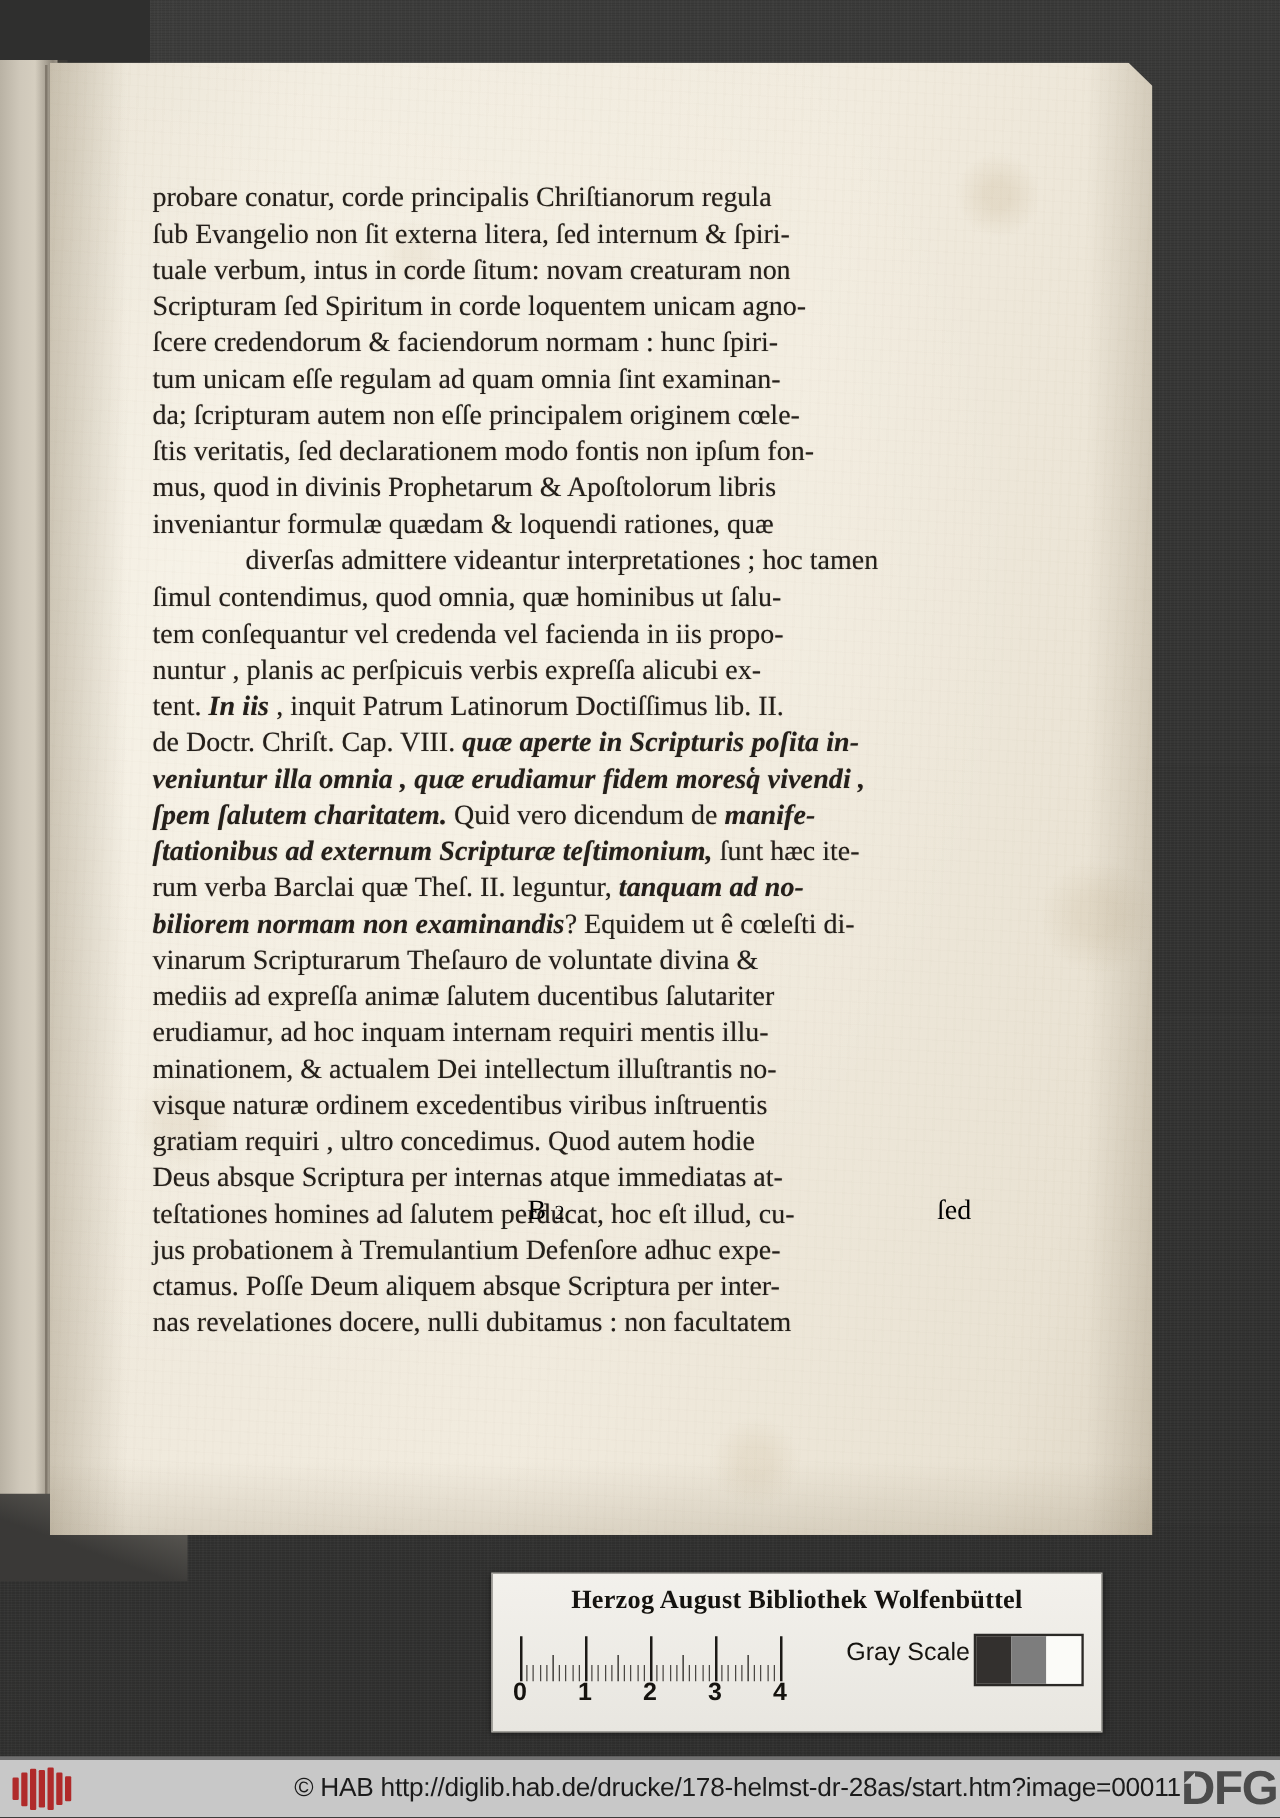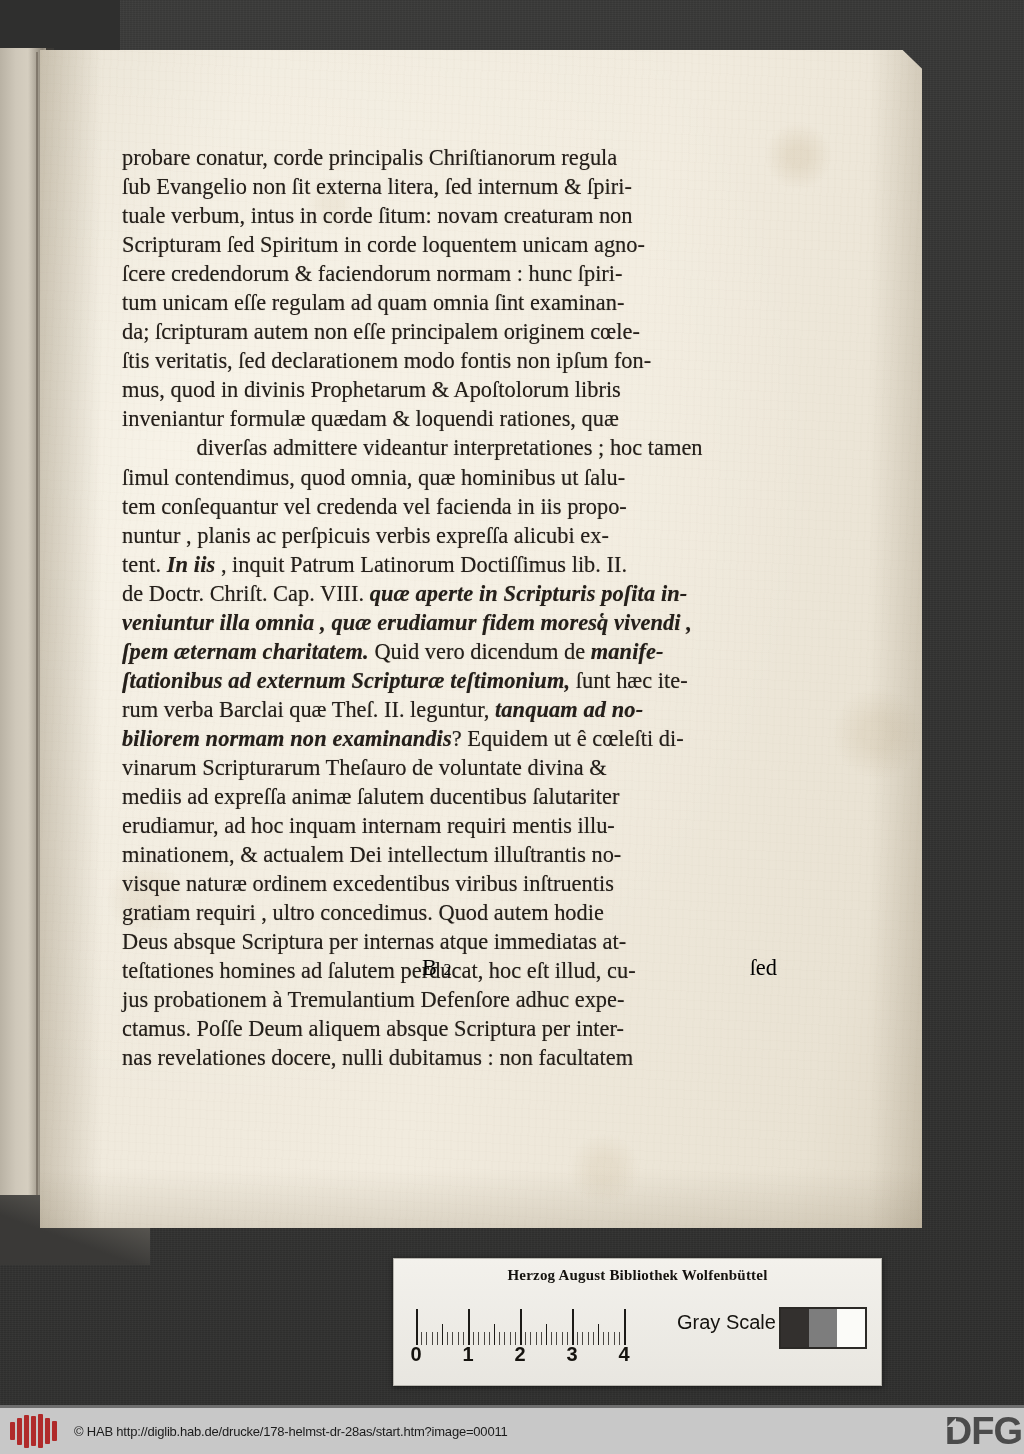--- a/index.html
+++ b/index.html
@@ -147,21 +147,21 @@
     background: linear-gradient(180deg, #f3f1ec 0%, #e8e6e0 100%);
     border: 1px solid #b9b7b0;
     box-shadow: 0 1px 5px rgba(0,0,0,.5);
   }
   .cal-title {
     position: absolute;
     left: 0; right: 0; top: 8px;
     text-align: center;
     font-family: "Liberation Serif", serif;
     font-weight: bold;
-    font-size: 15px;
+    font-size: 21px;
     color: #15130f;
     letter-spacing: .2px;
   }
   .ruler {
     position: absolute;
     left: 22px;
     top: 46px;
     width: 240px;
     height: 40px;
   }
@@ -226,25 +226,26 @@
   }
   .hab-logo i {
     display: block;
     width: 5px;
     border-radius: 1px;
     background: #b02a2a;
   }
   .footer-url {
     flex: 1 1 auto;
     font-family: "Liberation Sans", sans-serif;
-    font-size: 13px;
+    font-size: 21px;
     color: #1b1b1b;
     white-space: nowrap;
     margin-left: 14px;
     letter-spacing: -0.2px;
+    text-align: right;
   }
   .dfg-logo {
     flex: 0 0 auto;
     font-family: "Liberation Sans", sans-serif;
     font-weight: bold;
     font-size: 38px;
     color: #4b4b4b;
     letter-spacing: -1px;
     margin-right: 2px;
     position: relative;
@@ -293,21 +294,21 @@
         <div class="tline" style="letter-spacing: 0px; transform-origin: left center;"><span>ſtis veritatis, ſed declarationem modo fontis non ipſum fon-</span></div>
         <div class="tline" style="letter-spacing: 0px; transform-origin: left center;"><span>mus, quod in divinis Prophetarum  &amp; Apoſtolorum  libris</span></div>
         <div class="tline" style="letter-spacing: 0px; transform-origin: left center;"><span>inveniantur  formulæ quædam  &amp; loquendi  rationes, quæ</span></div>
         <div class="tline" style="letter-spacing: 0px; transform-origin: left center; text-align: center;"><span>diverſas admittere  videantur  interpretationes ; hoc tamen</span></div>
         <div class="tline" style="letter-spacing: 0px; transform-origin: left center;"><span>ſimul contendimus, quod omnia, quæ hominibus ut ſalu-</span></div>
         <div class="tline" style="letter-spacing: 0px; transform-origin: left center;"><span>tem conſequantur vel credenda vel facienda  in iis propo-</span></div>
         <div class="tline" style="letter-spacing: 0px; transform-origin: left center;"><span>nuntur ,  planis  ac perſpicuis  verbis   expreſſa alicubi ex-</span></div>
         <div class="tline" style="letter-spacing: 0px; transform-origin: left center;"><span>tent.  </span><i>In iis</i><span> , inquit Patrum Latinorum Doctiſſimus lib. II.</span></div>
         <div class="tline" style="letter-spacing: 0px; transform-origin: left center;"><span>de Doctr. Chriſt. Cap. VIII. </span><i>quæ aperte in Scripturis poſita in-</i></div>
         <div class="tline" style="letter-spacing: 0px; transform-origin: left center;"><i>veniuntur illa omnia , quæ erudiamur fidem moresq̔ vivendi ,</i></div>
-        <div class="tline" style="letter-spacing: 0px; transform-origin: left center;"><i>ſpem æternam charitatem.</i><span>    Quid vero  dicendum  de </span><i>manife-</i></div>
+        <div class="tline" style="letter-spacing: 0px; transform-origin: left center;"><i>ſpem ſalutem charitatem.</i><span>    Quid vero  dicendum  de </span><i>manife-</i></div>
         <div class="tline" style="letter-spacing: 0px; transform-origin: left center;"><i>ſtationibus ad externum Scripturæ teſtimonium,</i><span> ſunt hæc ite-</span></div>
         <div class="tline" style="letter-spacing: 0px; transform-origin: left center;"><span>rum verba Barclai quæ Theſ. II. leguntur, </span><i>tanquam ad no-</i></div>
         <div class="tline" style="letter-spacing: 0px; transform-origin: left center;"><i>biliorem normam non examinandis</i><span>? Equidem ut ê cœleſti di-</span></div>
         <div class="tline" style="letter-spacing: 0px; transform-origin: left center;"><span>vinarum  Scripturarum  Theſauro  de  voluntate divina &amp;</span></div>
         <div class="tline" style="letter-spacing: 0px; transform-origin: left center;"><span>mediis ad  expreſſa animæ  ſalutem ducentibus ſalutariter</span></div>
         <div class="tline" style="letter-spacing: 0px; transform-origin: left center;"><span>erudiamur, ad hoc inquam internam requiri mentis illu-</span></div>
         <div class="tline" style="letter-spacing: 0px; transform-origin: left center;"><span>minationem,  &amp; actualem  Dei  intellectum illuſtrantis no-</span></div>
         <div class="tline" style="letter-spacing: 0px; transform-origin: left center;"><span>visque  naturæ  ordinem  excedentibus  viribus inſtruentis</span></div>
         <div class="tline" style="letter-spacing: 0px; transform-origin: left center;"><span>gratiam requiri , ultro concedimus.   Quod  autem  hodie</span></div>
         <div class="tline" style="letter-spacing: 0px; transform-origin: left center;"><span>Deus absque Scriptura per internas  atque  immediatas at-</span></div>

